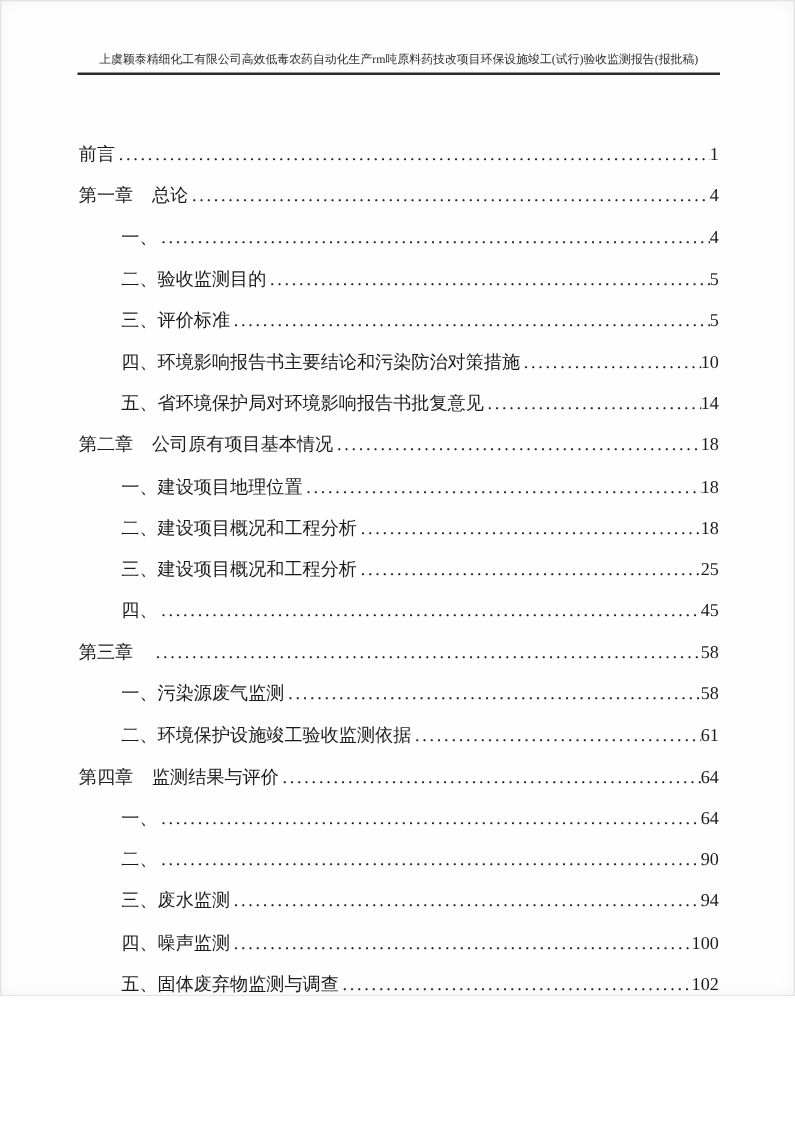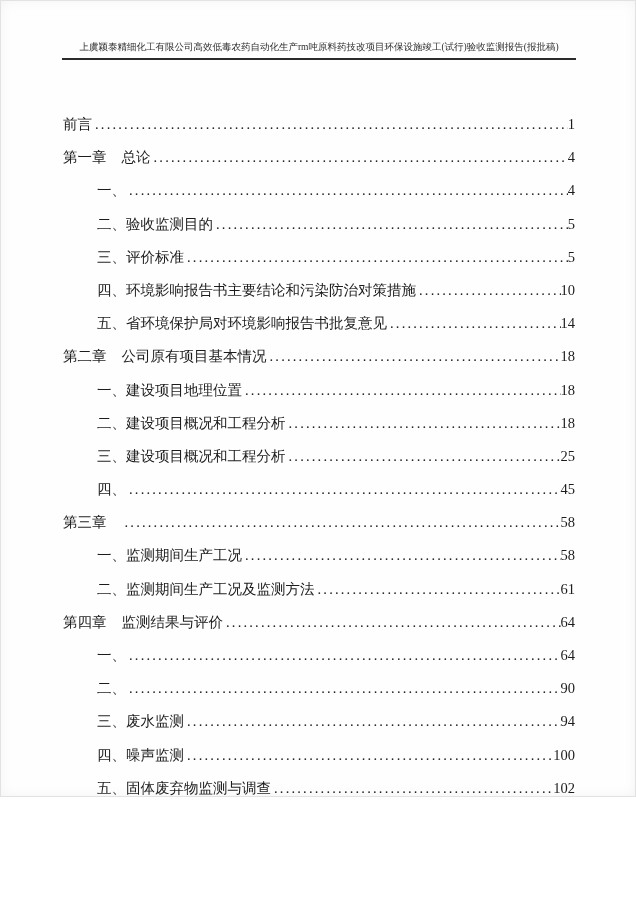--- a/index.html
+++ b/index.html
@@ -143,27 +143,27 @@
       <span class="leader"></span>
       <span class="pg">45</span>
     </div>
       <div class="toc-row chapter">
       <span class="num">第三章</span>
       <span class="leader"></span>
       <span class="pg">58</span>
     </div>
       <div class="toc-row sub">
       <span class="num">一、</span>
-      <span class="ttl">监测期间生产工况</span>
+      <span class="ttl">污染源废气监测</span>
       <span class="leader"></span>
       <span class="pg">58</span>
     </div>
       <div class="toc-row sub">
       <span class="num">二、</span>
-      <span class="ttl">监测期间生产工况及监测方法</span>
+      <span class="ttl">环境保护设施竣工验收监测依据</span>
       <span class="leader"></span>
       <span class="pg">61</span>
     </div>
       <div class="toc-row chapter">
       <span class="num">第四章</span>
       <span class="ttl">监测结果与评价</span>
       <span class="leader"></span>
       <span class="pg">64</span>
     </div>
       <div class="toc-row sub">

